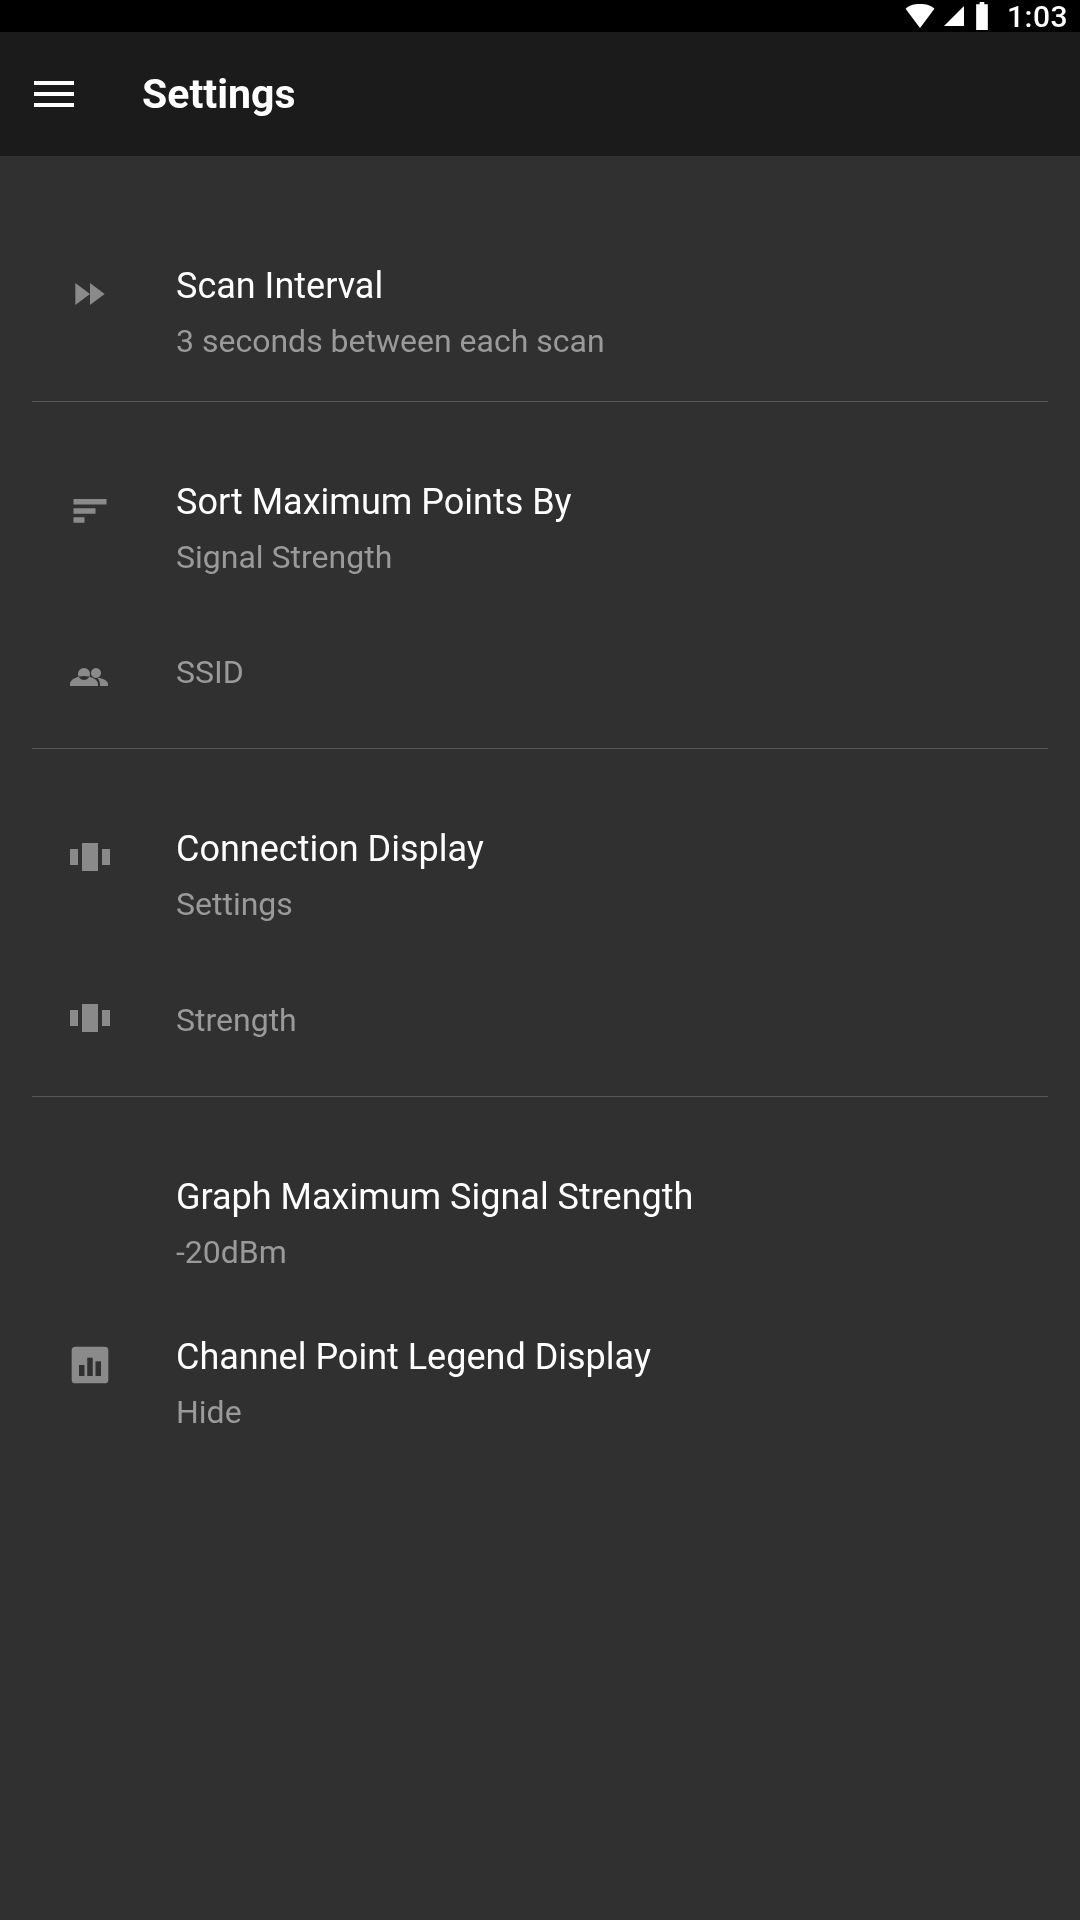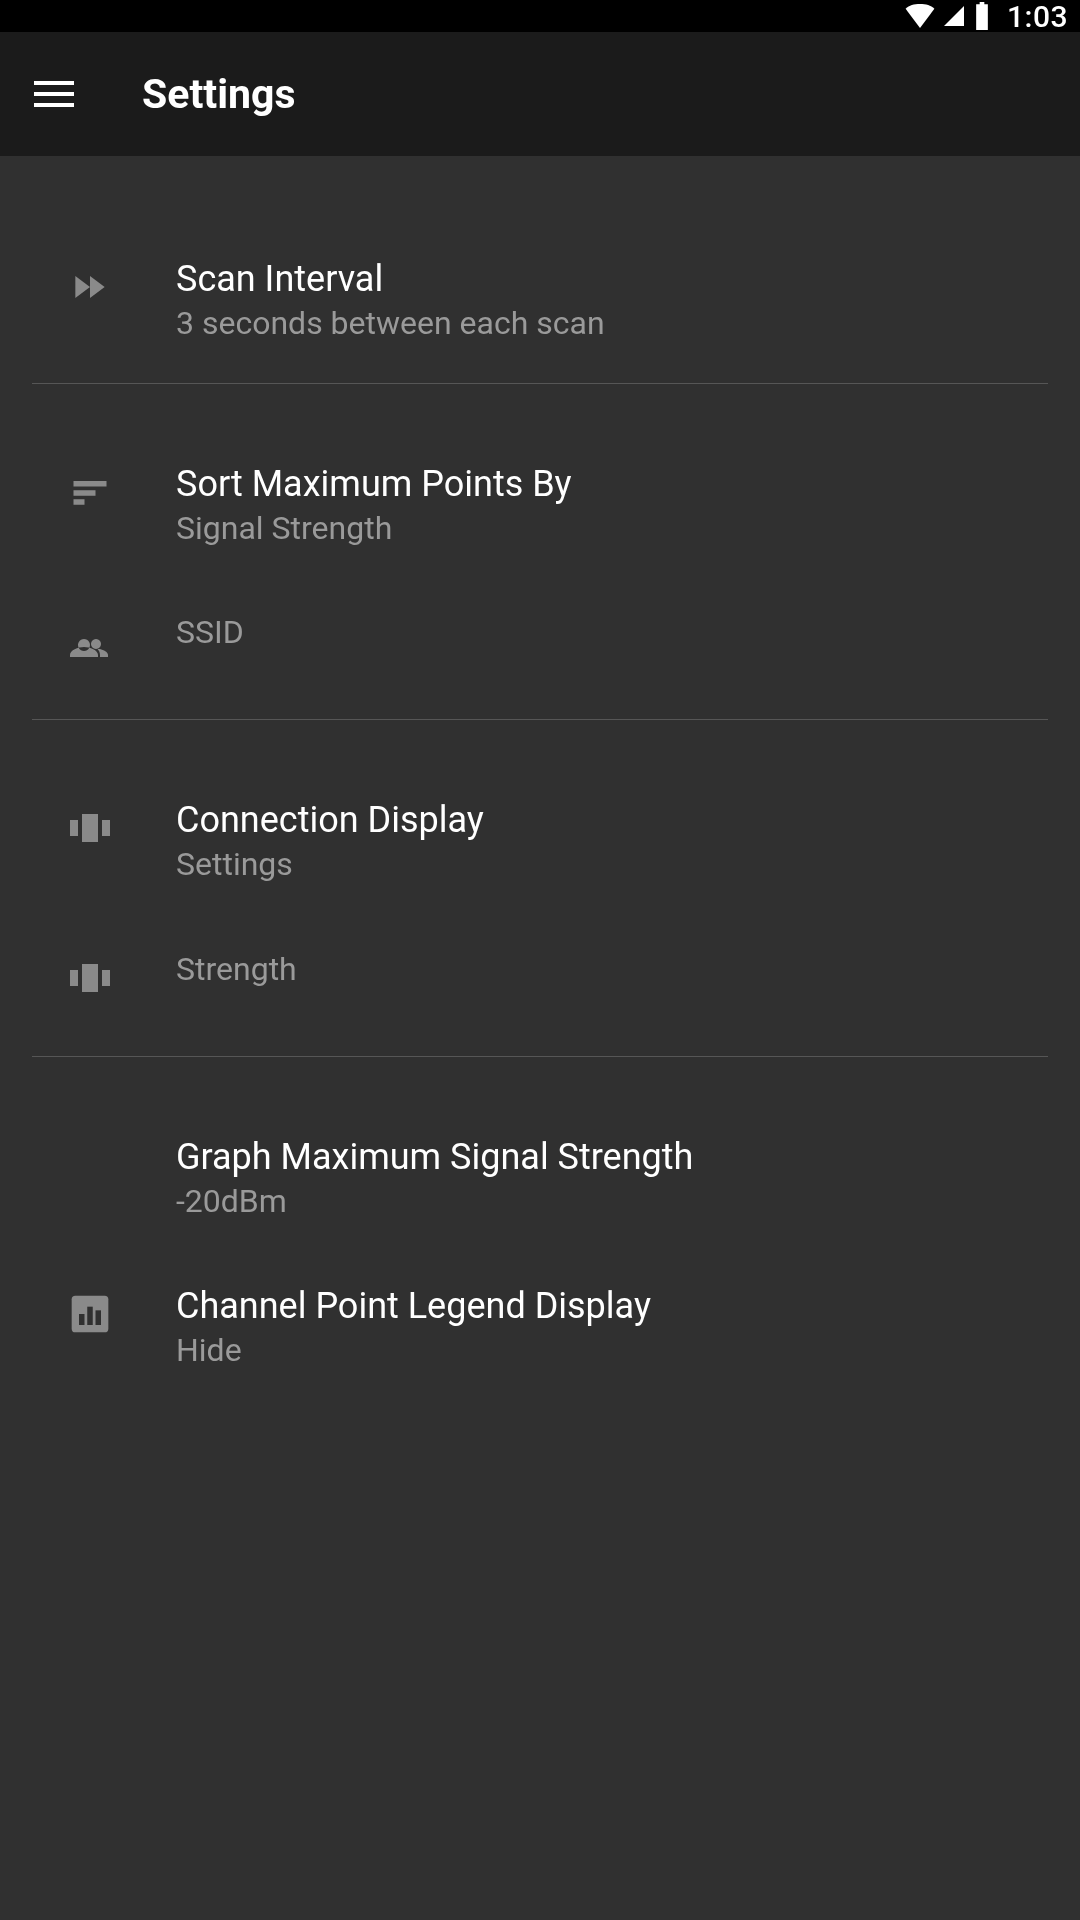--- a/index.html
+++ b/index.html
@@ -41,21 +41,21 @@
   .hamburger span {
     display: block; height: 4px; width: 40px; background: #ffffff;
   }
   .app-title {
     font-size: 41px;
     font-weight: 700;
     color: #ffffff;
   }
   .content {
     background: #303030;
-    padding-top: 1px;
+    padding-top: 8px;
   }
   .section-top-gap { height: 100px; }
   .section-gap { height: 78px; }
   .list-item {
     display: flex;
     align-items: flex-start;
     padding: 0 0 0 66px;
     min-height: 70px;
   }
   .list-icon {
@@ -74,21 +74,21 @@
   }
   .list-title {
     font-size: 36px;
     font-weight: 400;
     color: #ffffff;
     line-height: 1.25;
   }
   .list-subtitle {
     font-size: 32px;
     color: #9a9a9a;
-    margin-top: 1px;
+    margin-top: 12px;
     line-height: 1.3;
   }
   .divider {
     height: 1px;
     background: #565656;
     margin: 0 32px;
   }
   .item-vgap { height: 38px; }
   .item-vgap-big { height: 62px; }
   .no-icon { visibility: hidden; }

